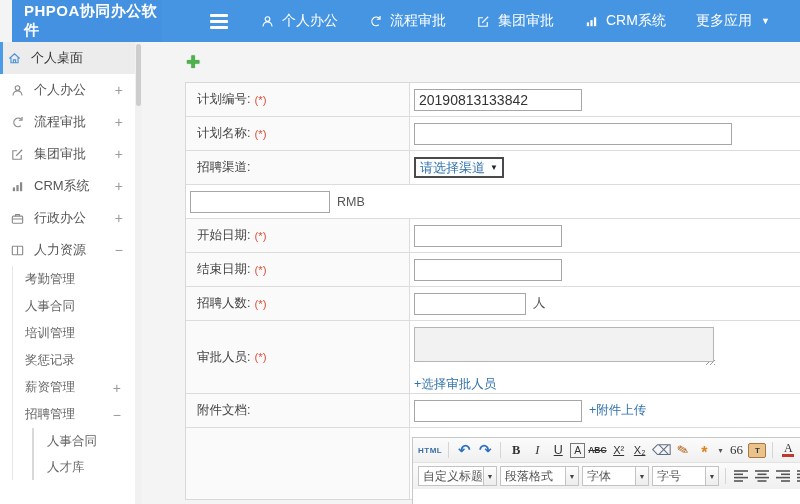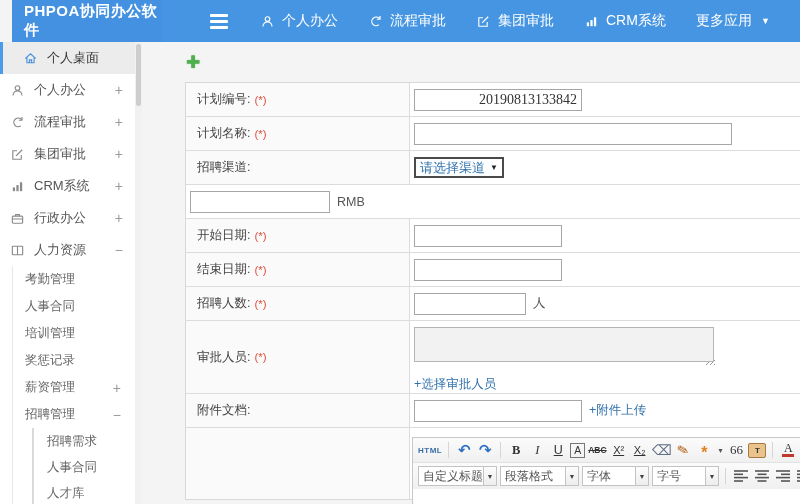--- a/index.html
+++ b/index.html
@@ -23,21 +23,21 @@
 
   
   .sidebar { position:absolute; top:42px; left:0; width:135px; bottom:0; background:#fff; }
   .sb-scroll { position:absolute; top:42px; left:135px; width:7px; bottom:0; background:#f1f1f1; }
   .sb-thumb { position:absolute; top:2px; left:1px; width:5px; height:62px; background:#cdcdcd; border-radius:3px; }
 
   .sb-item { height:32px; display:flex; align-items:center; font-size:13px; color:#555;
     padding:0 12px 0 10px; cursor:pointer; position:relative; }
   .sb-item .icon { width:15px; height:15px; color:#8a8a8a; margin-right:9px; flex:0 0 auto; }
   .sb-item .exp { margin-left:auto; color:#9a9a9a; font-size:14px; }
-  .sb-item.active { background:#ececec; color:#333; border-left:3px solid #4a9ce8; padding-left:20px; }
+  .sb-item.active { background:#ececec; color:#333; border-left:3px solid #4a9ce8; padding-left:4px; }
   .sb-item.active .icon { color:#4a90d9; }
   .sb-item.lv2 { height:27px; padding-left:24px; font-size:12.5px; color:#666; }
   .sb-group2 { border-left:1px solid #e7e7e7; margin-left:12px; }
   .sb-group2 .sb-item.lv2 { padding-left:12px; }
   .sb-group2 .sb-item.lv2 .exp { margin-right:2px; }
   .sb-group3 { border-left:2px solid #d9d9d9; margin-left:19px; }
   .sb-item.lv3 { height:26px; padding-left:13px; font-size:12.5px; color:#666; }
 
   
   .main { position:absolute; top:42px; left:142px; right:0; bottom:0; background:#f4f4f4; overflow:hidden; }
@@ -50,21 +50,21 @@
   .frow:last-child { border-bottom:none; }
   .flabel { width:224px; background:#fafafa; border-right:1px solid #dcdcdc;
     display:flex; align-items:center; padding-left:11px; font-size:12.5px; color:#444; gap:4px; flex:0 0 auto; }
   .req { color:#e0523e; font-size:11.5px; }
   .fvalue { flex:1; display:flex; align-items:center; padding-left:4px; gap:7px; background:#fff; }
   .h34 { height:34px; }
   .h73 { height:73px; }
   .hend { height:71px; }
 
   .ti { height:22px; border:1px solid #a6a6a6; background:#fff; font-size:13px; padding:0 4px;
-    font-family:Liberation Serif, serif; color:#333;text-align:right; }
+    font-family:Liberation Sans, sans-serif; color:#333; }
   .w168{width:168px;} .w318{width:318px;} .w140{width:140px;} .w148{width:148px;} .w112{width:112px;}
   .suffix { font-size:12.5px; color:#555; }
   .sel { height:21px; border:2px solid #4a4a4a; background:#fdfeff; color:#3272ac;
     display:flex; align-items:center; gap:5px; padding:0 4px; font-size:13px; cursor:pointer; }
   .sel .sel-caret { font-size:8px; color:#222; }
   .ta-wrap { display:flex; flex-direction:column; align-items:flex-start; padding-top:6px; }
   textarea.ta { width:300px; height:50px; background:#f2f2f2; border:1px solid #b5b5b5;
     resize:none; position:relative; }
   .ta-corner { width:9px; height:9px; margin:-10px 0 0 292px; pointer-events:none;
     background:repeating-linear-gradient(315deg,#999 0 1px,transparent 1px 3px); }
@@ -268,23 +268,20 @@
     </div>
     <div class="sb-item lv2">
       <span>薪资管理</span>
       <span class="exp">+</span>
     </div>
     <div class="sb-item lv2">
       <span>招聘管理</span>
       <span class="exp">−</span>
     </div>
     <div class="sb-group3">
-      <div class="sb-item lv3">
-        <span>招聘需求</span>
-      </div>
       <div class="sb-item lv3">
         <span>人事合同</span>
       </div>
       <div class="sb-item lv3">
         <span>人才库</span>
       </div>
     </div>
   </div>
 </div>
 <div class="sb-scroll">

